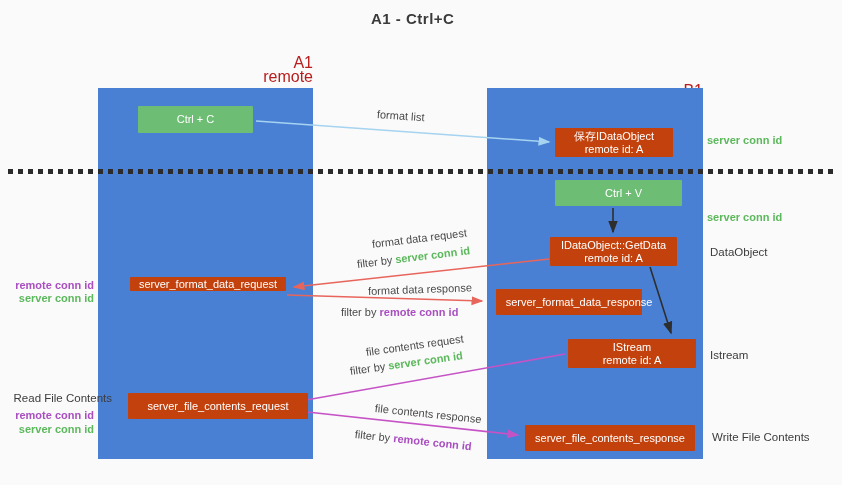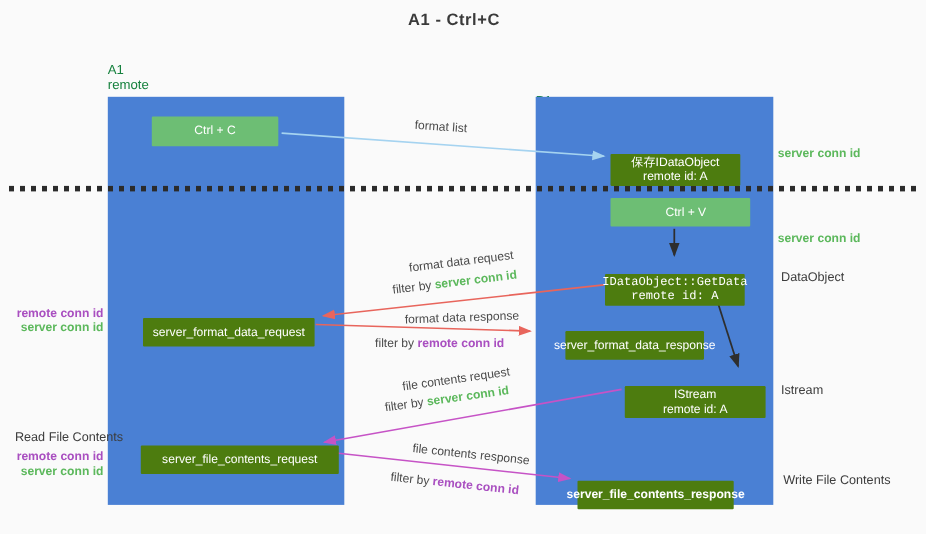--- a/index.html
+++ b/index.html
@@ -8,35 +8,35 @@
     background:#fafafa;
     font-family:"Liberation Sans", sans-serif;
     color:#3c3c3c;
   }
   .abs{position:absolute;}
   .title{
     left:371px;top:8px;font-size:15px;line-height:21px;color:#3a3a3a;
     letter-spacing:0.5px;
     font-weight:bold;
   }
-  .col-header{font-size:12px;line-height:14px;text-align:left;color:#15803d;}
+  .col-header{font-size:16px;line-height:14px;text-align:right;color:#b91c1c;}
   .lane{background:#4a80d4;top:88px;height:371px;}
   .lane-a{left:98px;width:215px;}
   .lane-b{left:487px;width:216px;}
   .dotted{
     left:8px;top:169px;width:828px;height:5px;
     background:repeating-linear-gradient(90deg,#2b2b2b 0 5px,transparent 5px 10px);
   }
   .box{
     display:flex;flex-direction:column;align-items:center;justify-content:center;
     color:#fff;font-size:11px;line-height:13px;text-align:center;
     white-space:nowrap;border-radius:1px;
   }
   .green-box{background:#6dbe74;}
-  .orange-box{background:#4d7c0f;margin-top:12px;}
+  .orange-box{background:#c2410c;}
   .mid-label{font-size:11px;color:#4a4a4a;white-space:nowrap;transform-origin:left center;}
   .key-green{color:#5cb85c;font-weight:700;}
   .key-purple{color:#a94fc0;font-weight:700;}
   .side-bold{font-size:11px;font-weight:700;white-space:nowrap;}
   .side-dark{font-size:11.5px;color:#3c3c3c;white-space:nowrap;}
   .right-align{text-align:right;}
   svg.arrows{left:0;top:0;pointer-events:none;}
 </style>
 </head>
 <body>
@@ -89,43 +89,43 @@
 
 <div class="abs box orange-box" style="left:555px;top:128px;width:118px;height:29px;">
   <div>保存IDataObject</div>
   <div>remote id: A</div>
 </div>
 
 <div class="abs box green-box" style="left:555px;top:180px;width:117px;height:26px;padding-left:10px;">
   <div>Ctrl + V</div>
 </div>
 
-<div class="abs box orange-box" style="left:550px;top:237px;width:127px;height:29px;font-family:Liberation Mono, monospace;">
+<div class="abs box orange-box" style="left:550px;top:237px;width:127px;height:29px;">
   <div>IDataObject::GetData</div>
   <div>remote id: A</div>
 </div>
 
-<div class="abs box orange-box" style="left:130px;top:277px;width:156px;height:26px;">
+<div class="abs box orange-box" style="left:130px;top:277px;width:156px;height:14px;">
   <div>server_format_data_request</div>
 </div>
 
-<div class="abs box orange-box" style="left:514px;top:289px;width:126px;height:26px;">
+<div class="abs box orange-box" style="left:496px;top:289px;width:126px;height:26px;padding-left:20px;">
   <div>server_format_data_response</div>
 </div>
 
 <div class="abs box orange-box" style="left:568px;top:339px;width:128px;height:29px;">
   <div>IStream</div>
   <div>remote id: A</div>
 </div>
 
 <div class="abs box orange-box" style="left:128px;top:393px;width:180px;height:26px;">
   <div>server_file_contents_request</div>
 </div>
 
-<div class="abs box orange-box" style="left:525px;top:425px;width:142px;height:26px;font-weight:bold;">
+<div class="abs box orange-box" style="left:525px;top:425px;width:170px;height:26px;">
   <div>server_file_contents_response</div>
 </div>
 
 <div class="abs mid-label" style="left:377px;top:108px;transform:rotate(4deg);">format list</div>
 
 <div class="abs mid-label" style="left:372px;top:238px;transform:rotate(-7deg);">format data request</div>
 <div class="abs mid-label" style="left:357px;top:258px;transform:rotate(-7deg);">
   <span>filter by </span><span class="key-green">server conn id</span>
 </div>
 

